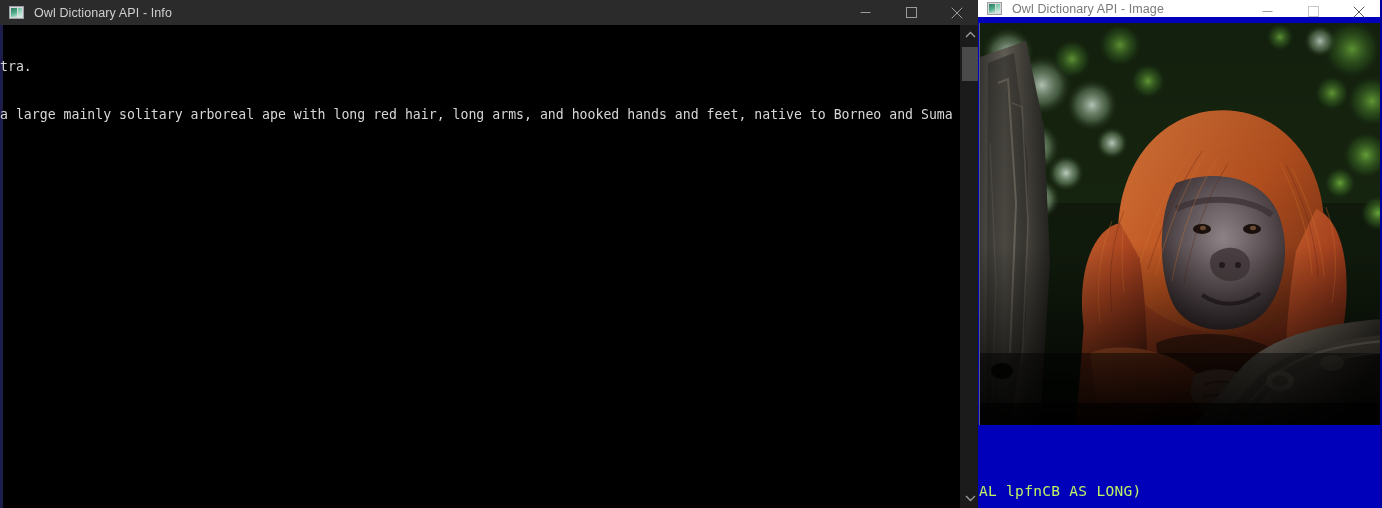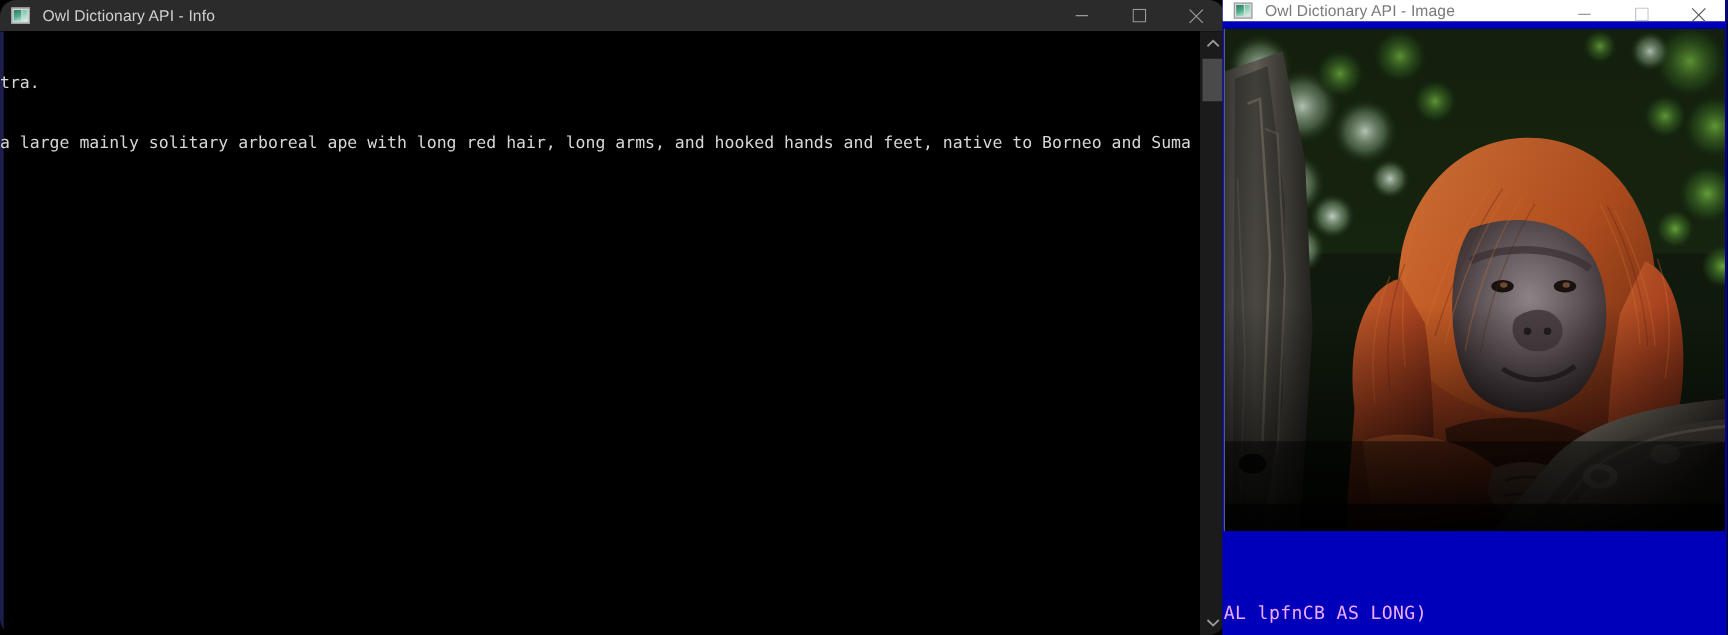--- a/index.html
+++ b/index.html
@@ -23,21 +23,20 @@
 
   
   .win-info {
     position: absolute;
     left: 0;
     top: 0;
     width: 980px;
     height: 508px;
     background: #000000;
     overflow: hidden;
-    border-radius: 13px;
   }
 
   .win-info-titlebar {
     position: absolute;
     left: 0;
     top: 0;
     width: 980px;
     height: 25px;
     background: #2b2b2b;
     display: flex;
@@ -231,21 +230,21 @@
     background: #0000bb;
     overflow: hidden;
   }
   .blue-code {
     position: absolute;
     left: 1px;
     top: 57px;
     font-family: "DejaVu Sans Mono", "Liberation Mono", monospace;
     font-size: 14.5px;
     line-height: 18px;
-    color: #f0abfc;
+    color: #bef264;
     white-space: pre;
     letter-spacing: 0.3px;
   }
 
   .strip-right-edge {
     position: absolute;
     right: 0;
     top: 0;
     width: 2px;
     height: 508px;

